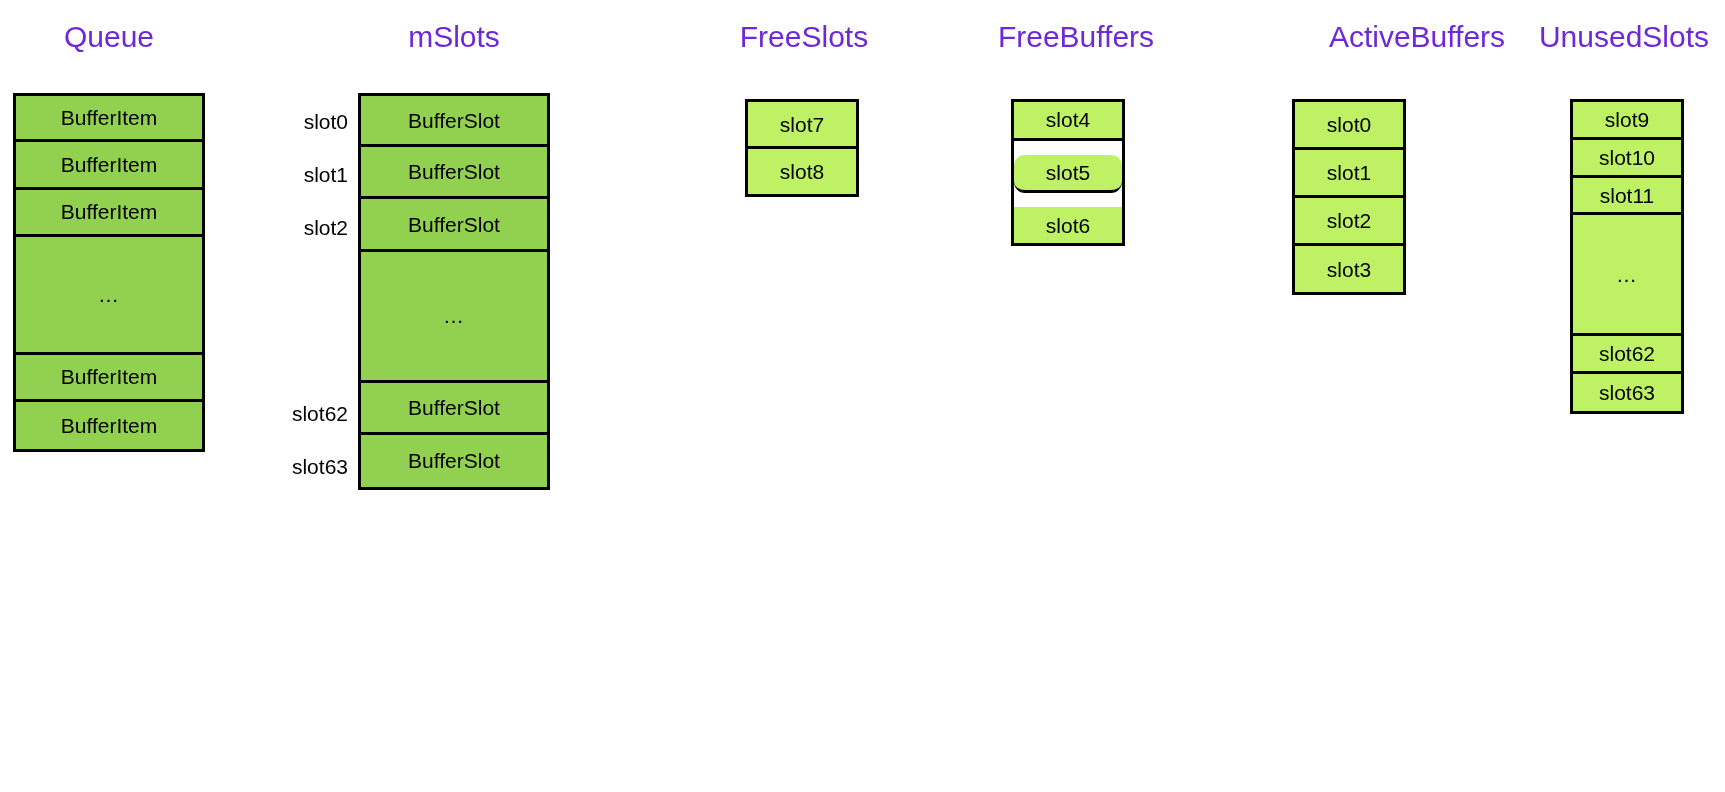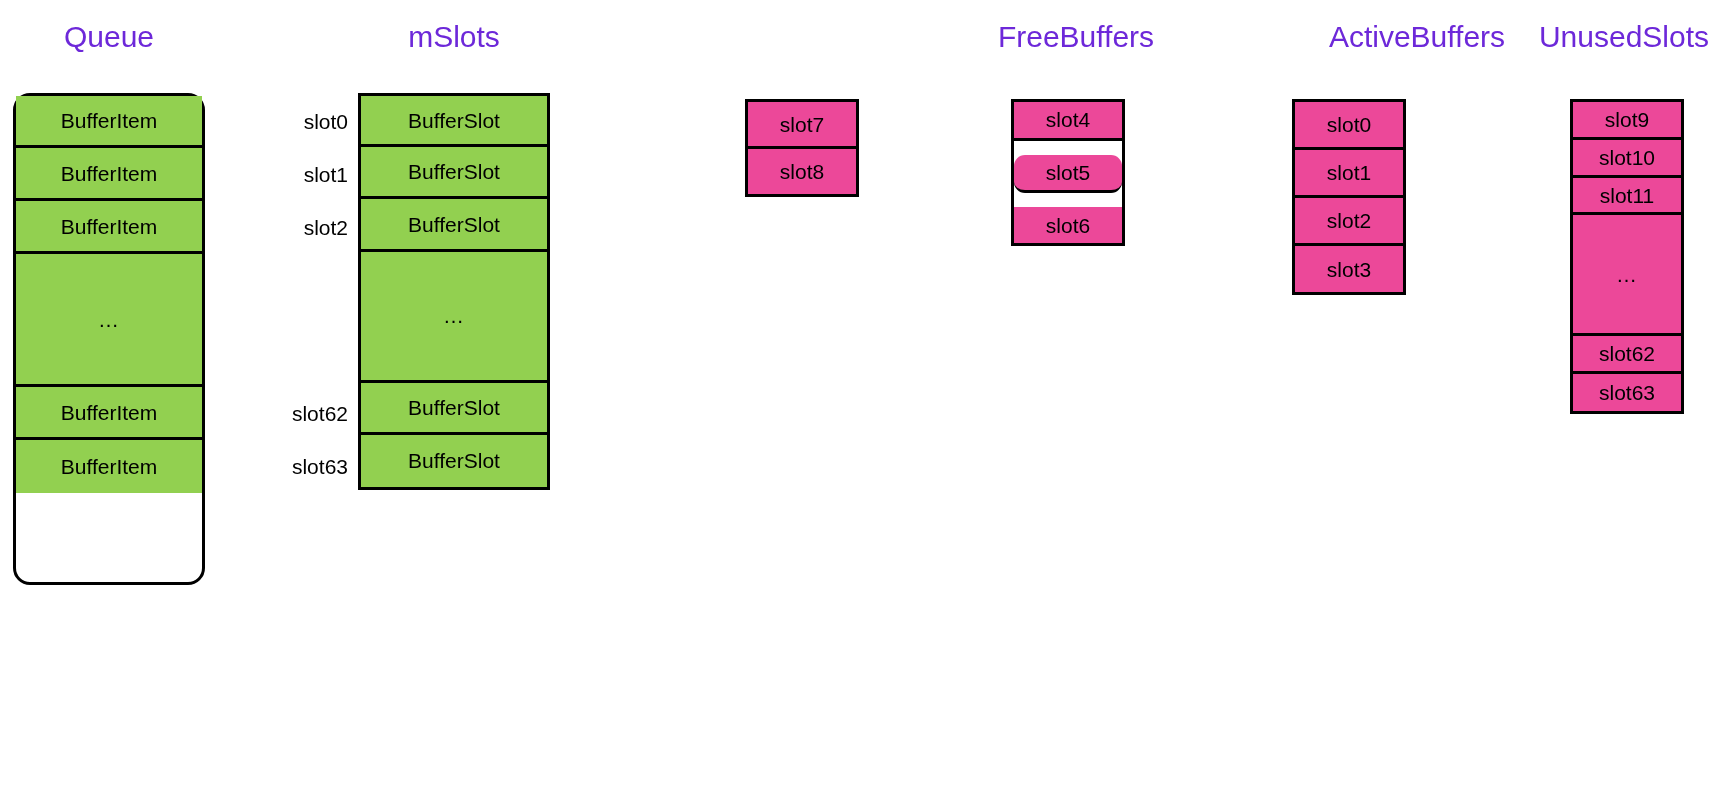--- a/index.html
+++ b/index.html
@@ -50,21 +50,21 @@
     line-height: 1;
     color: #000000;
     border-bottom: 3px solid #000000;
     background: #92D050;
     overflow: hidden;
     white-space: nowrap;
   }
   .cell:last-child { border-bottom: none; }
 
   .green .cell { background: #92D050; }
-  .orange .cell { background: #ec4899; }
+  .orange .cell { background: #bef264; }
   .orange .cell { font-size: 21px; }
 
   .cell.ellipsis { font-size: 21px; letter-spacing: 1px; }
 
   
   .slot-label {
     position: absolute;
     text-align: right;
     font-size: 21px;
     line-height: 1;
@@ -72,21 +72,21 @@
     white-space: nowrap;
   }
 </style>
 </head>
 <body>
 
 <div class="canvas">
 
   <div class="col-title" style="left:13px; top:22px; width:192px;">Queue</div>
 
-  <div class="stack green" style="left:13px; top:93px; width:192px; height:492px;border-radius:17px;">
+  <div class="stack green" style="left:13px; top:93px; width:192px; height:359px;">
     <div class="cell" style="height:52px;">BufferItem</div>
     <div class="cell" style="height:53px;">BufferItem</div>
     <div class="cell" style="height:53px;">BufferItem</div>
     <div class="cell ellipsis" style="height:133px;">…</div>
     <div class="cell" style="height:53px;">BufferItem</div>
     <div class="cell" style="height:53px;">BufferItem</div>
   </div>
 
   <div class="col-title" style="left:358px; top:22px; width:192px;">mSlots</div>
 
@@ -98,20 +98,21 @@
 
   <div class="stack green" style="left:358px; top:93px; width:192px; height:397px;justify-content:space-between;">
     <div class="cell" style="height:52px;">BufferSlot</div>
     <div class="cell" style="height:53px;">BufferSlot</div>
     <div class="cell" style="height:53px;">BufferSlot</div>
     <div class="cell ellipsis" style="height:133px;">…</div>
     <div class="cell" style="height:53px;">BufferSlot</div>
     <div class="cell" style="height:53px;">BufferSlot</div>
   </div>
 
+  <div class="col-title" style="left:690px; top:22px; width:228px;">FreeSlots</div>
 
   <div class="stack orange" style="left:745px; top:99px; width:114px; height:98px;">
     <div class="cell" style="height:47px;">slot7</div>
     <div class="cell" style="height:45px;">slot8</div>
   </div>
 
   <div class="col-title" style="left:962px; top:22px; width:228px;">FreeBuffers</div>
 
   <div class="stack orange" style="left:1011px; top:99px; width:114px; height:147px;gap:14px;">
     <div class="cell" style="height:48px;">slot4</div>

